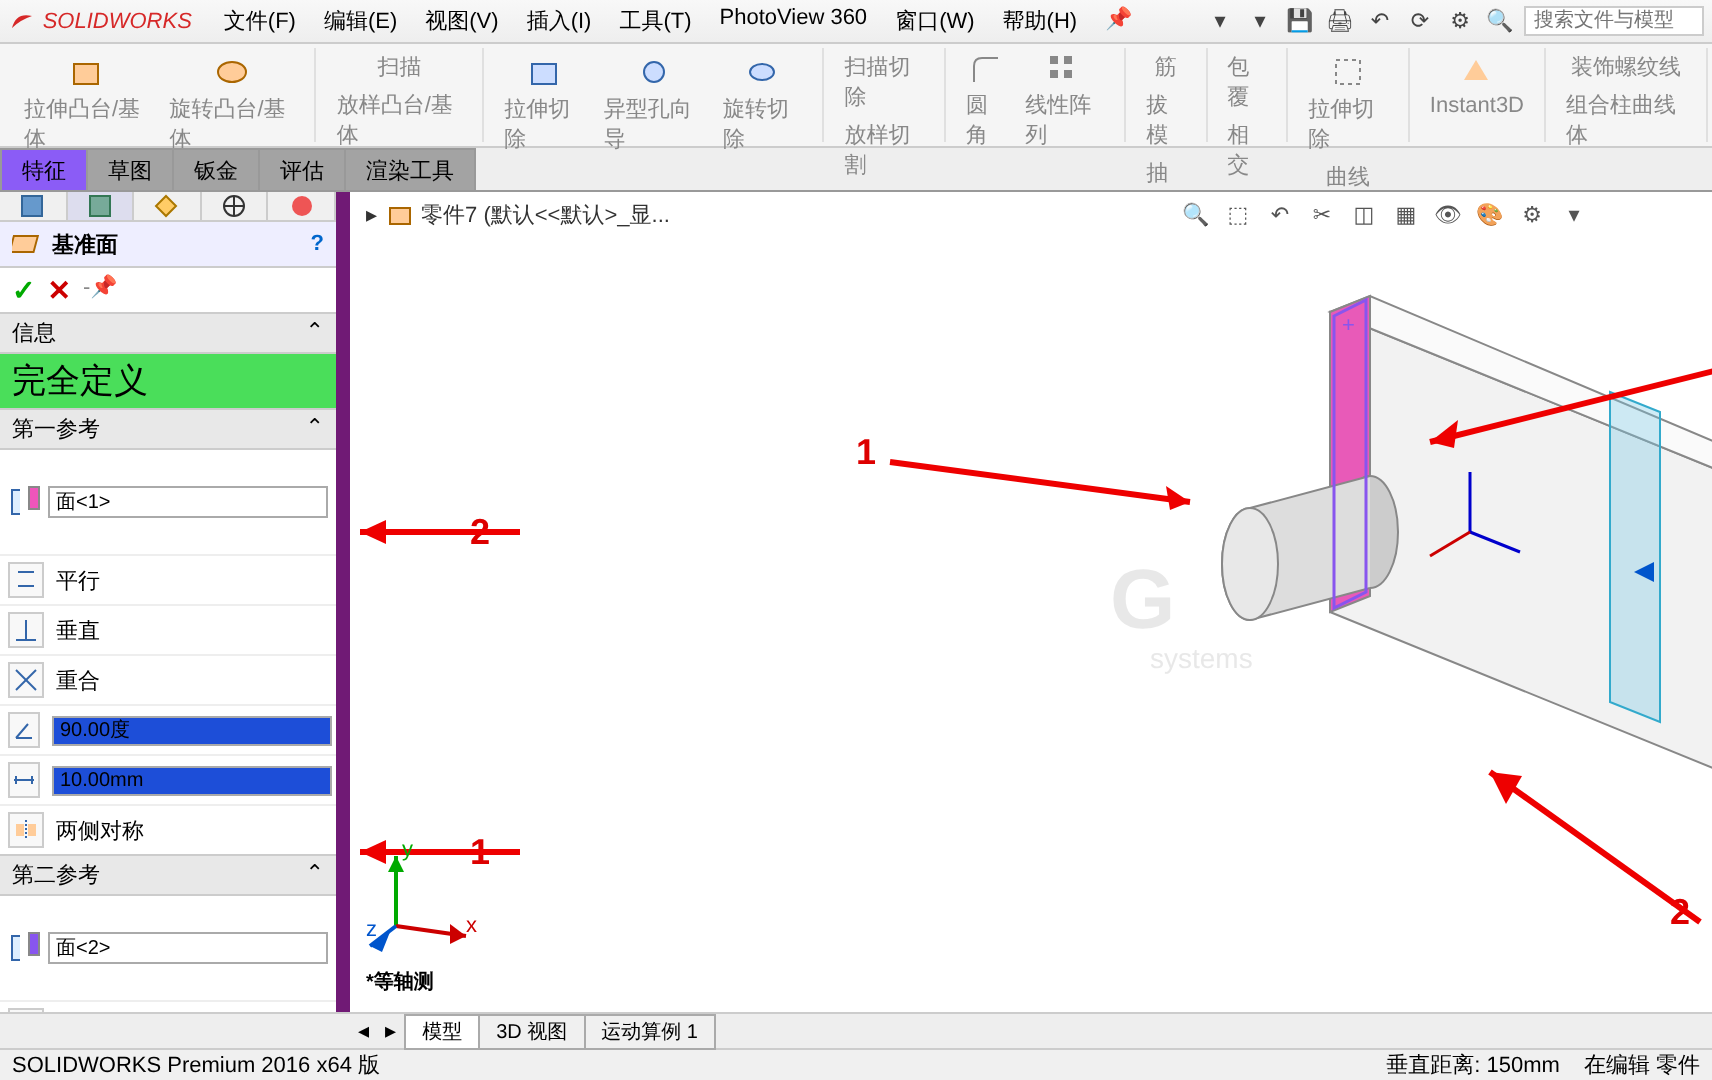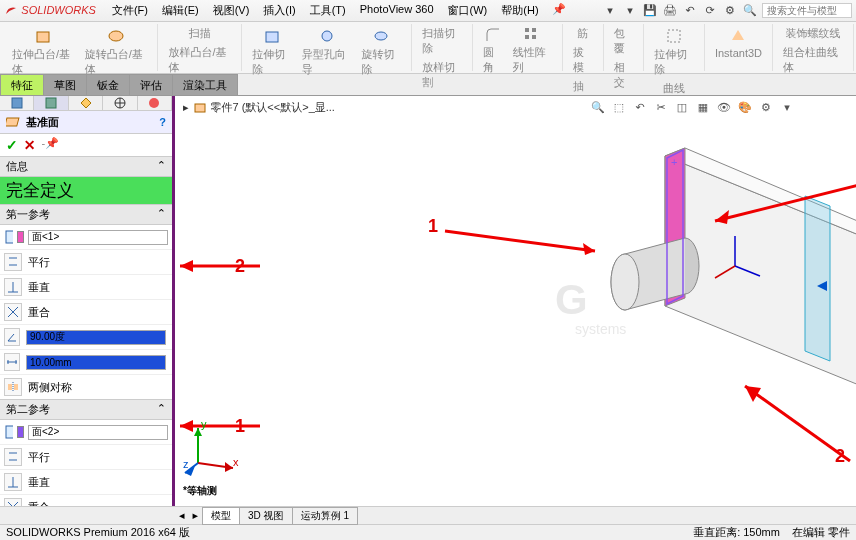--- a/index.html
+++ b/index.html
@@ -12,34 +12,34 @@
 .titlebar-right{margin-left:auto;display:flex;gap:4px;align-items:center}
 .titlebar-right .icon{width:16px;height:16px;display:inline-flex;align-items:center;justify-content:center;color:#444}
 .search-box{border:1px solid #ccc;padding:1px 4px;width:90px;background:#fff;font-size:10px;color:#888}
 .ribbon{height:52px;background:#f5f5f5;border-bottom:1px solid #ccc;display:flex;padding:2px}
 .ribbon-group{display:flex;flex-direction:column;align-items:center;padding:0 6px;border-right:1px solid #e0e0e0}
 .ribbon-btn{display:flex;flex-direction:column;align-items:center;color:#888;font-size:9px;padding:2px 4px;cursor:pointer}
 .ribbon-btn svg{margin-bottom:1px}
 .ribbon-row{display:flex;gap:2px}
 .tabbar{height:22px;background:#eee;display:flex;border-bottom:1px solid #999}
 .tab{padding:3px 10px;border:1px solid #999;border-bottom:none;background:#a3a3a3;font-size:11px;cursor:pointer;margin-right:-1px}
-.tab.active{background:#bef264;font-weight:normal}
+.tab.active{background:#8b5cf6;font-weight:normal}
 .main{display:flex;height:calc(540px - 22px - 52px - 22px - 18px - 16px)}
-.sidebar{width:175px;border-right:3px solid #701a75;background:#fff;display:flex;flex-direction:column;overflow-y:auto}
+.sidebar{width:175px;border-right:7px solid #701a75;background:#fff;display:flex;flex-direction:column;overflow-y:auto}
 .side-icons{height:22px;background:#f0f0f0;display:flex;border-bottom:1px solid #ccc}
 .side-icons .icon{flex:1;display:flex;align-items:center;justify-content:center;border-right:1px solid #ccc;cursor:pointer}
 .panel-hdr{background:#eef;padding:3px 6px;display:flex;align-items:center;border-bottom:1px solid #ccc}
 .panel-hdr .q{margin-left:auto;color:#06c;font-weight:bold}
 .ok-cancel{padding:3px 6px;display:flex;gap:6px}
 .ok-cancel .chk{color:#0a0;font-size:14px;font-weight:bold}
 .ok-cancel .x{color:#c00;font-size:14px;font-weight:bold}
 .sec-title{background:#e8e8e8;padding:2px 6px;font-size:10px;display:flex;border-top:1px solid #ccc;border-bottom:1px solid #ccc}
 .sec-title .caret{margin-left:auto}
 .status-green{background:#4ade5a;padding:2px 6px;font-size:17px}
-.ref-item{display:flex;align-items:center;padding:4px 4px;gap:4px}
+.ref-item{display:flex;padding:18px 4px;gap:4px}
 .ref-item .swatch{width:12px;height:12px;border:1px solid #888}
 .ref-input{flex:1;border:1px solid #aaa;background:#fff;padding:1px 3px;font-size:10px}
 .opt-row{display:flex;align-items:center;padding:3px 4px;gap:6px;border-top:1px solid #eee}
 .opt-row .icon{width:18px;height:18px;display:flex;align-items:center;justify-content:center;border:1px solid #ccc;background:#f8f8f8}
 .opt-row .val{flex:1;border:1px solid #aaa;padding:1px 3px;background:#1d4ed8;font-size:10px}
 .opt-row .spin{width:12px;display:flex;flex-direction:column}
 .opt-row .spin span{font-size:7px;line-height:6px;text-align:center;border:1px solid #aaa;background:#eee}
 .viewport{flex:1;position:relative;background:#fff}
 .view-toolbar{position:absolute;top:2px;right:60px;display:flex;gap:3px}
 .view-toolbar .vicon{width:18px;height:18px;display:flex;align-items:center;justify-content:center;font-size:11px;color:#555}

